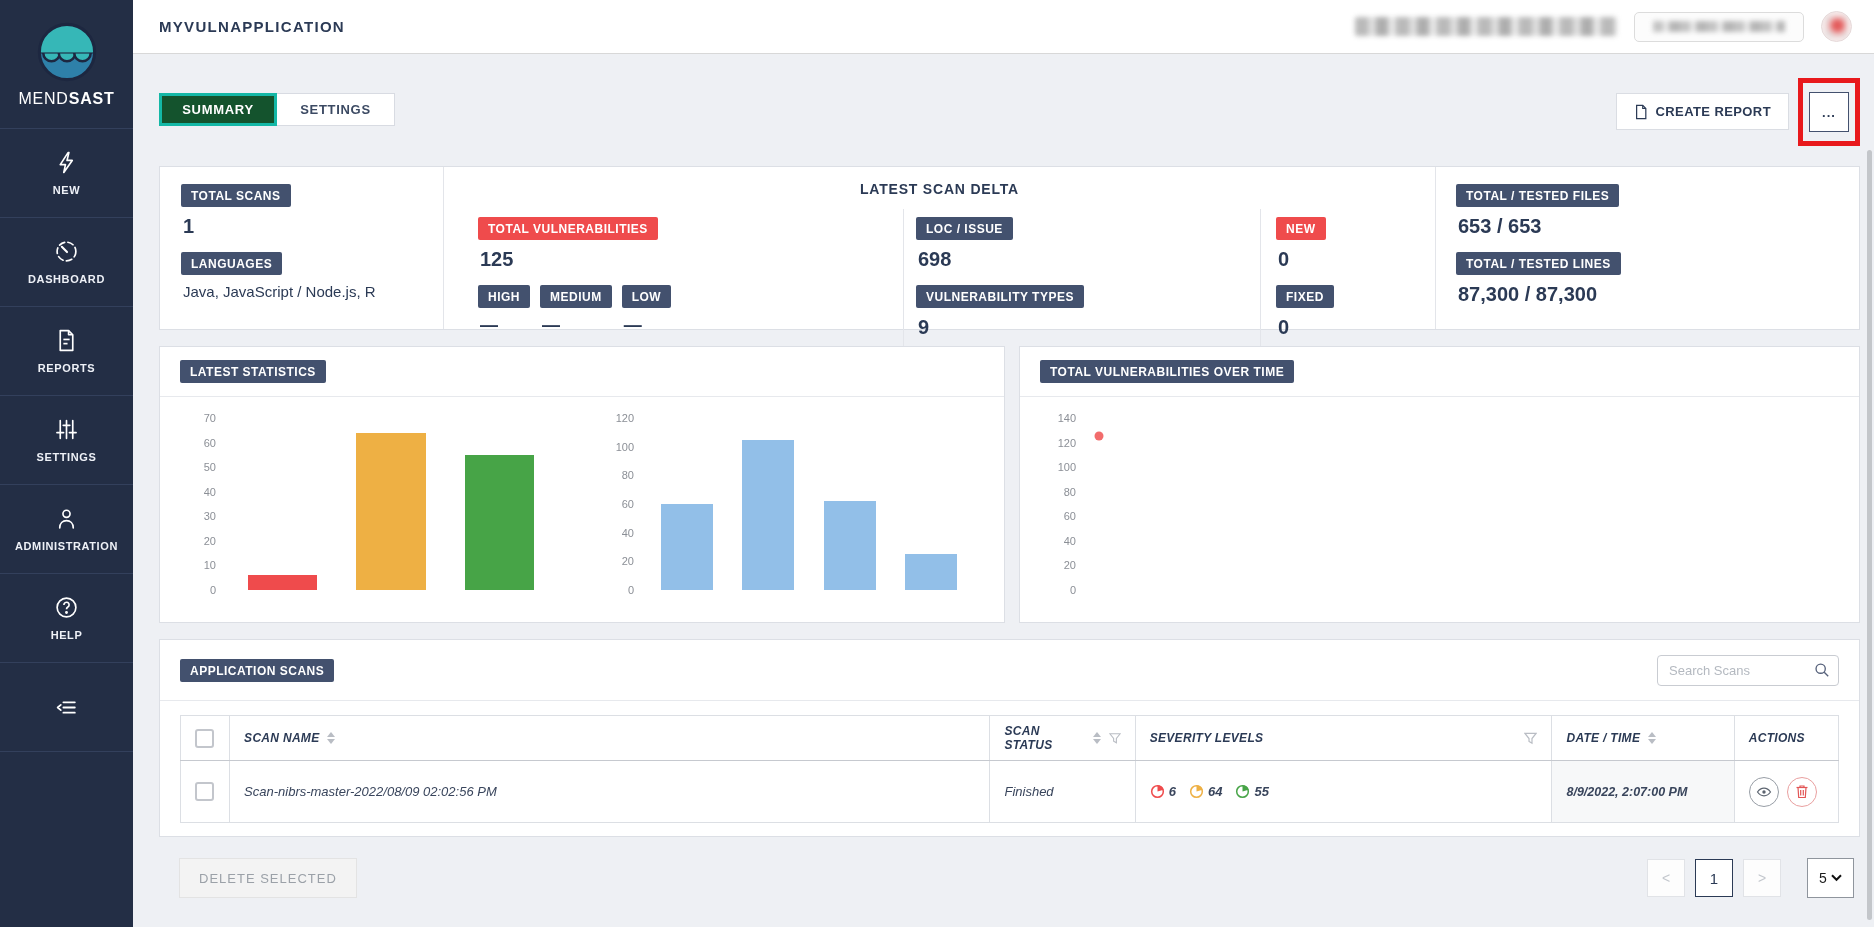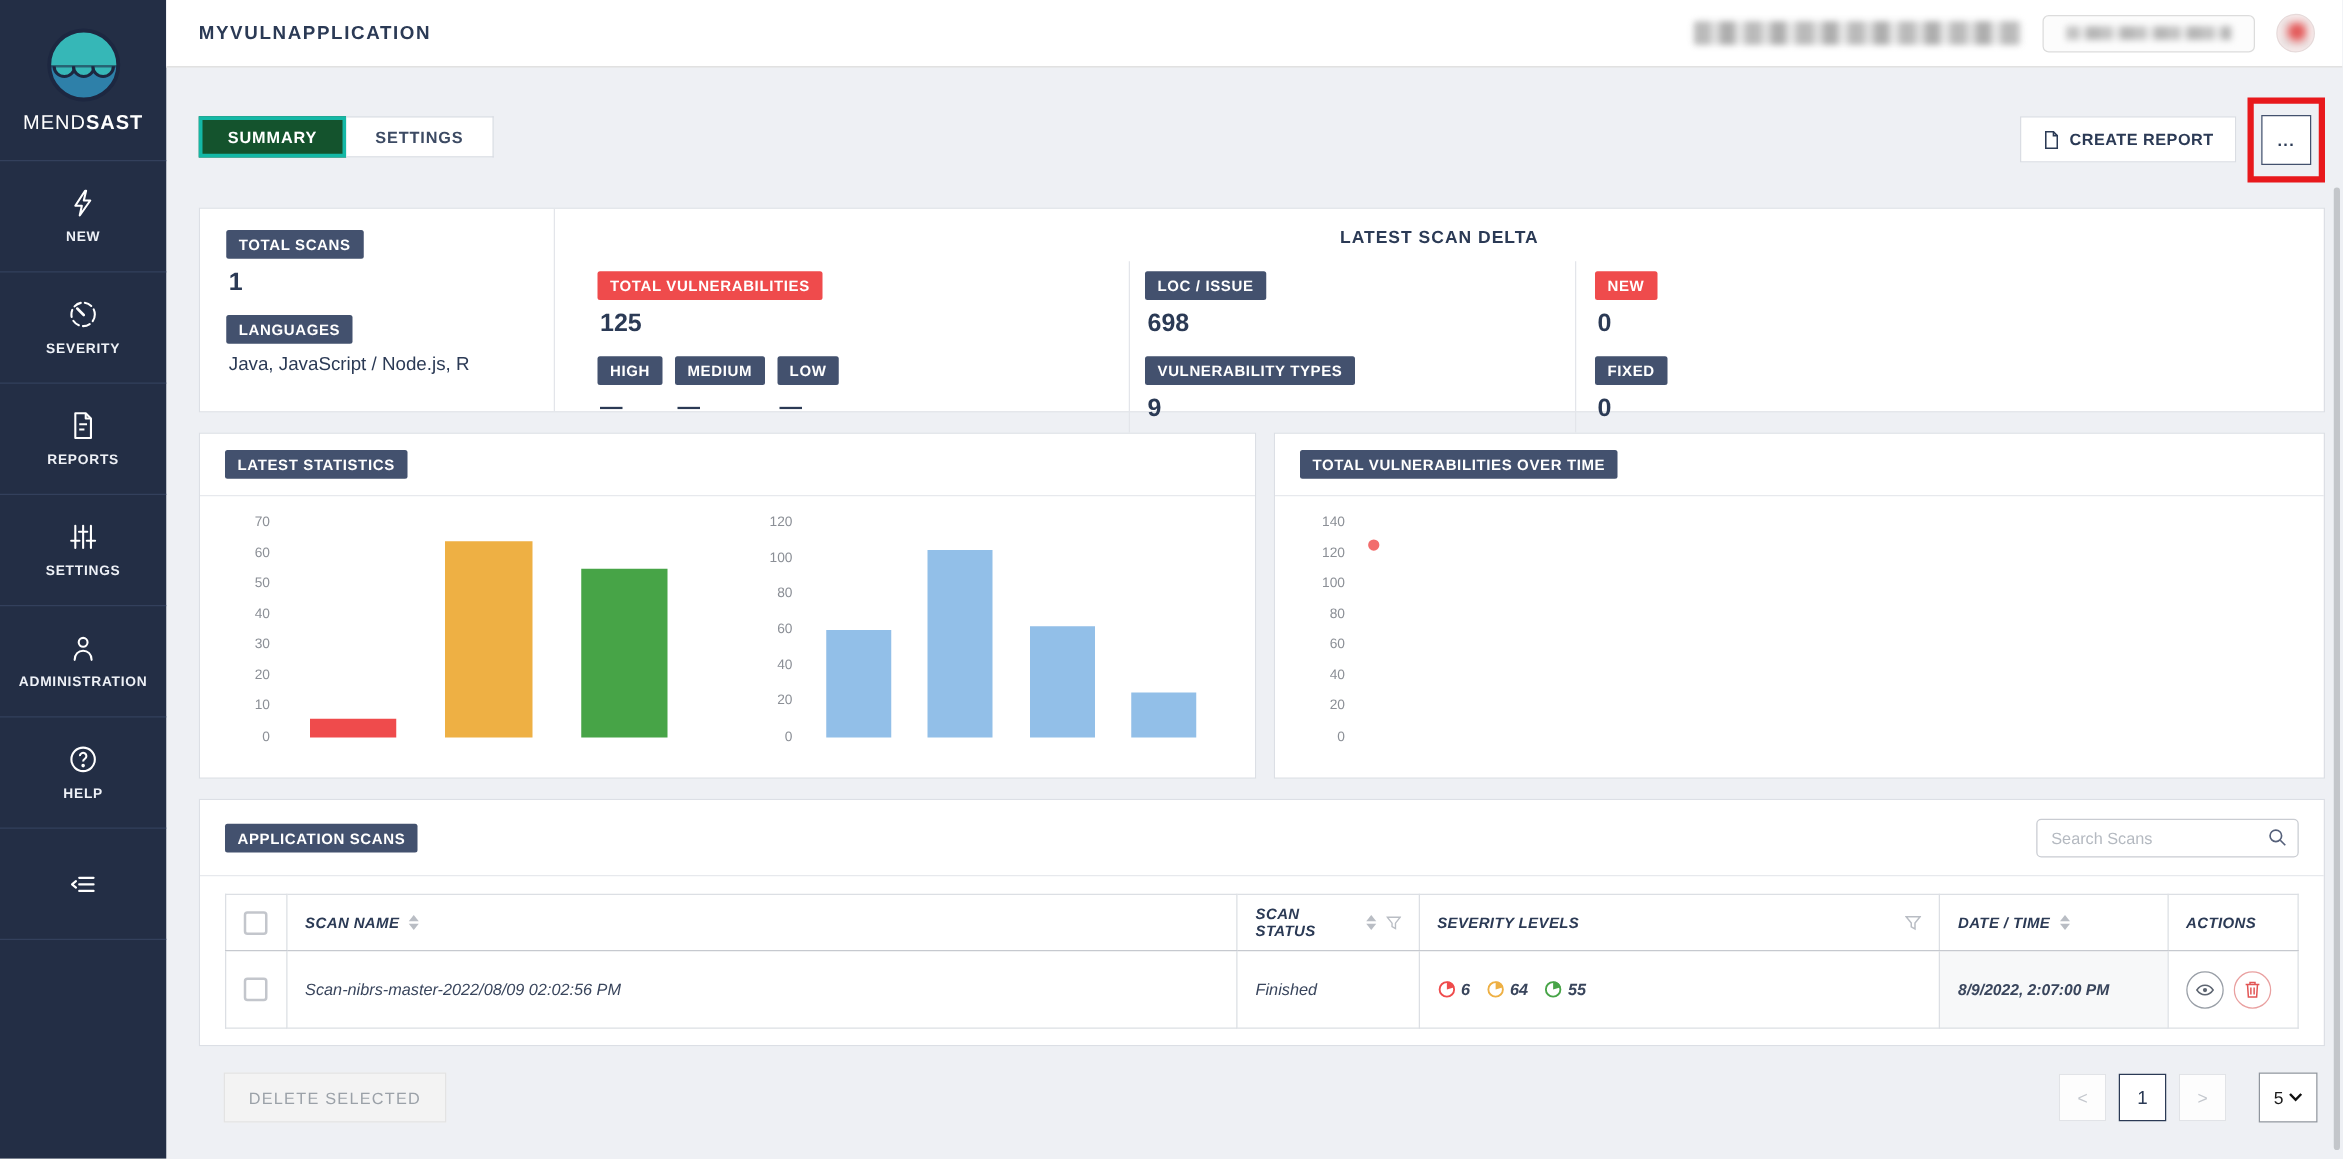--- a/index.html
+++ b/index.html
@@ -81,21 +81,21 @@
   .chart .ticks { position:absolute; left:0; top:0; bottom:0; width:32px; }
   .chart .tick { position:absolute; right:0; transform:translateY(50%); font-size:11px; color:#8b8f96; line-height:1; }
   .chart .plot { position:absolute; left:44px; right:4px; top:0; bottom:0; }
   .chart .bar { position:absolute; bottom:0; }
   .chart .dot { position:absolute; width:9px; height:9px; border-radius:50%; transform:translate(-50%,50%); }
 
   
   .scans-card { margin-top:16px; background:#fff; border:1px solid #dcdfe5; }
   .scans-header { display:flex; align-items:center; justify-content:space-between; padding:15px 20px 14px; border-bottom:1px solid #e7e9ed; }
   .search-box { position:relative; }
-  .search-input { width:210px; height:31px; border:1px solid #c9ccd2; border-radius:4px; padding:0 32px 0 11px;
+  .search-input { width:182px; height:31px; border:1px solid #c9ccd2; border-radius:4px; padding:0 32px 0 11px;
                   font-size:13px; color:#444; font-family:"Liberation Sans",sans-serif; outline:none; }
   .search-input::placeholder { color:#b4b9c0; }
   .search-icon { position:absolute; right:9px; top:7px; }
   .table-wrap { padding:14px 20px 13px; }
   table { width:100%; border-collapse:collapse; border:1px solid #c6c9cf; table-layout:fixed;font-style:italic; }
   th { height:45px; font-size:12px; font-weight:bold; color:#2b3a55; text-align:left; padding:0 14px; letter-spacing:.3px;
        border:1px solid #dcdfe4; border-bottom:1px solid #c6c9cf; background:#fff; }
   td { height:62px; padding:0 14px; font-size:13px; color:#39455c; border:1px solid #dcdfe4; background:#fff; }
   td.shaded { background:#f7f8f9; font-weight:bold; font-size:12.5px; }
   .th-inner { display:flex; align-items:center; gap:8px; }
@@ -163,21 +163,21 @@
         <path d="M13.5 2.5 L6 14 h5 l-1.6 7.5 L17.5 10 h-5 l1.8 -7.5 z"></path>
       </svg>
       <span class="nav-label">NEW</span>
     </div>
 
     <div class="nav-item">
       <svg viewBox="0 0 24 24" fill="none" stroke="#fff" stroke-width="1.6" stroke-linecap="round">
         <circle cx="12" cy="12" r="9" stroke-dasharray="5.5 3.2"></circle>
         <line x1="12.5" y1="12.5" x2="7.5" y2="7.5" stroke-width="2"></line>
       </svg>
-      <span class="nav-label">SEVERITY</span>
+      <span class="nav-label">DASHBOARD</span>
     </div>
 
     <div class="nav-item">
       <svg viewBox="0 0 24 24" fill="none" stroke="#fff" stroke-width="1.6" stroke-linejoin="round">
         <path d="M6 2.5 h8 l4 4 V21.5 H6 z"></path>
         <path d="M14 2.5 v4 h4"></path>
         <line x1="9" y1="11" x2="15" y2="11"></line>
         <line x1="9" y1="15" x2="13" y2="15"></line>
       </svg>
       <span class="nav-label">REPORTS</span>
@@ -296,20 +296,26 @@
             </div>
             <div class="delta-sub s3">
               <span class="badge red">NEW</span>
               <div class="stat-value">0</div>
               <span class="badge">FIXED</span>
               <div class="stat-value">0</div>
             </div>
           </div>
         </div>
 
+        <div class="stats-col3">
+          <span class="badge">TOTAL / TESTED FILES</span>
+          <div class="stat-value">653 / 653</div>
+          <span class="badge">TOTAL / TESTED LINES</span>
+          <div class="stat-value">87,300 / 87,300</div>
+        </div>
       </section>
 
       <div class="charts-row">
         <section class="chart-card left">
           <div class="chart-card-header">
             <span class="badge">LATEST STATISTICS</span>
           </div>
           <div class="chart-card-body">
             <div class="chart">
                 <div class="ticks">

